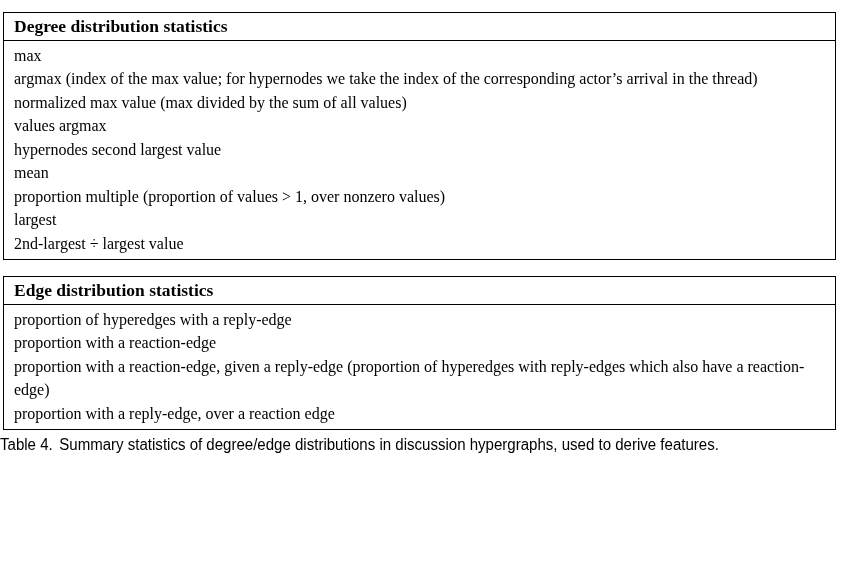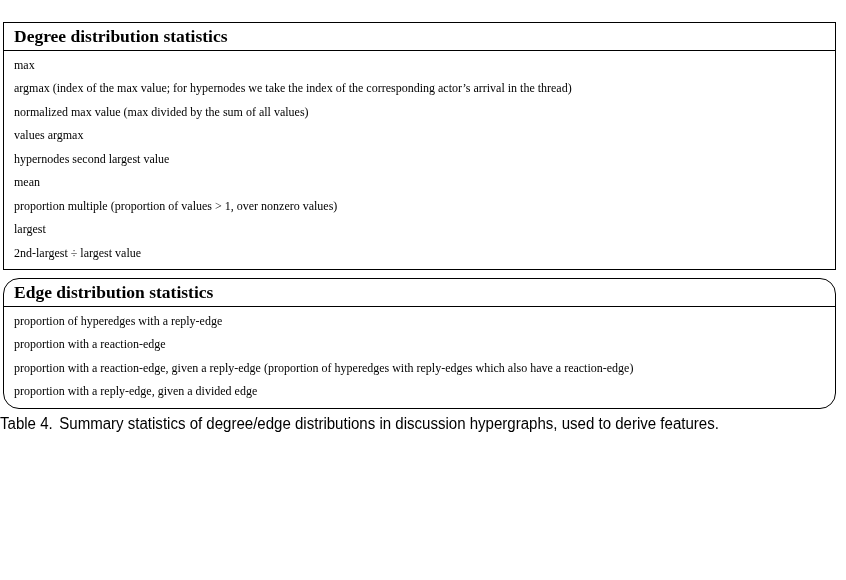--- a/index.html
+++ b/index.html
@@ -5,46 +5,45 @@
   * { margin: 0; padding: 0; box-sizing: border-box; }
   html, body {
     background: #ffffff;
     width: 846px;
     font-family: "Liberation Serif", serif;
     color: #000000;
   }
   .page {
     width: 846px;
     height: 580px;
-    padding-top: 22px;
+    padding-top: 12px;
     overflow: hidden;
     background: #ffffff;
   }
   .stat-table {
     width: 833px;
     margin-left: 3px;
     border: 1.5px solid #000000;
     background: #ffffff;
   }
   .stat-table + .stat-table {
-    margin-top: 8px;
-    border-radius: 16px;
+    margin-top: 16px;
   }
   .table-header {
     font-weight: bold;
     font-size: 17.5px;
     line-height: 23.5px;
     padding: 2px 10px 1px 10px;
     border-bottom: 1.5px solid #000000;
   }
   .table-body {
     padding: 3px 10px 4px 10px;
   }
   .table-row {
-    font-size: 12px;
+    font-size: 16px;
     line-height: 23.5px;
   }
   .caption {
     margin-top: 4px;
     font-family: "Liberation Sans", sans-serif;
     font-size: 16px;
     line-height: 21px;
     transform: scaleX(0.94);
     transform-origin: left center;
     white-space: nowrap;
@@ -90,21 +89,21 @@
     <div class="table-body">
 
         <div class="table-row">proportion of hyperedges with a reply-edge</div>
 
         <div class="table-row">proportion with a reaction-edge</div>
 
 
 
         <div class="table-row">proportion with a reaction-edge, given a reply-edge (proportion of hyperedges with reply-edges which also have a reaction-edge)</div>
 
-        <div class="table-row">proportion with a reply-edge, given a divided edge</div>
+        <div class="table-row">proportion with a reply-edge, over a reaction edge</div>
       </div>
   </section>
 
   <div class="caption">
     <span class="caption-label">Table 4.</span><span>Summary statistics of degree/edge distributions in discussion hypergraphs, used to derive features.</span>
   </div>
 
 </div>
 
 </body></html>

